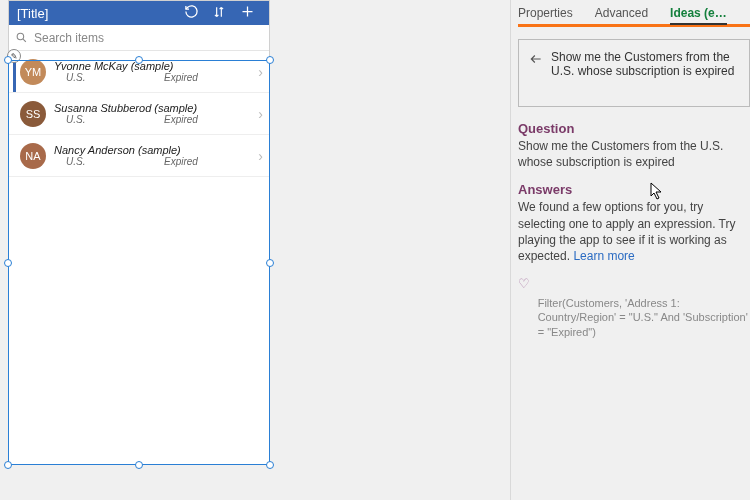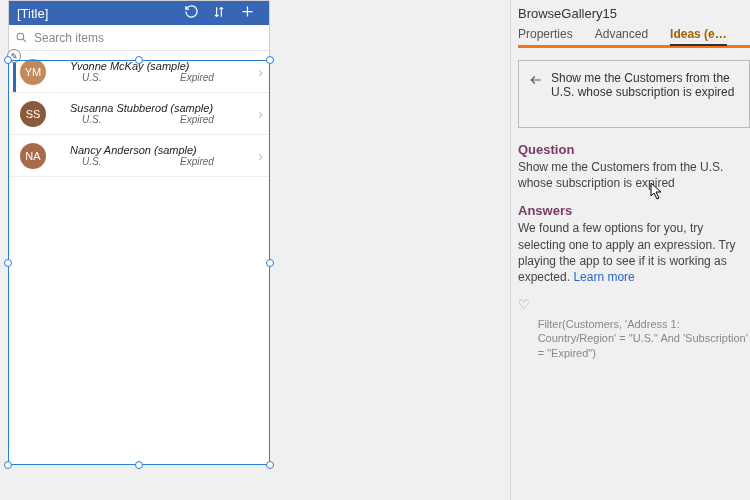--- a/index.html
+++ b/index.html
@@ -18,37 +18,37 @@
   .phone-title { flex: 1; font-size: 13px; }
   .phone-header .ico { width: 28px; text-align: center; font-size: 15px; }
   .search-bar { height: 26px; border-bottom: 1px solid #e5e5e5; display: flex; align-items: center; padding: 0 6px; color: #888; font-size: 12px; }
   .search-bar svg { margin-right: 6px; }
 
   .list { }
   .row { display: flex; align-items: center; height: 42px; border-bottom: 1px solid #eee; padding: 0 6px 0 4px; position: relative; }
   .row.sel { }
   .row .accent { width: 3px; height: 100%; background: #3666b4; margin-right: 4px; visibility: hidden; }
   .row.sel .accent { visibility: visible; }
-  .avatar { width: 26px; height: 26px; border-radius: 50%; margin-right: 24px; display: flex; align-items: center; justify-content: center; color: #fff; font-size: 11px; }
+  .avatar { width: 26px; height: 26px; border-radius: 50%; margin-right: 8px; display: flex; align-items: center; justify-content: center; color: #fff; font-size: 11px; }
   .row-body { flex: 1; font-style: italic; }
   .row-name { font-size: 11px; color: #222; }
   .row-sub { display: flex; font-size: 10px; color: #666; }
   .row-sub .loc { width: 110px; padding-left: 12px; }
   .chev { color: #bbb; font-size: 14px; }
   .editbadge { position: absolute; left: -2px; top: -2px; width: 14px; height: 14px; background: #fff; border: 1px solid #888; border-radius: 50%; display: flex; align-items: center; justify-content: center; font-size: 8px; color: #444;}
 
   
   .divider { position: absolute; left: 510px; top: 0; width: 1px; height: 500px; background: #d9d9d9; }
 
   
   .panel { position: absolute; left: 518px; top: 6px; right: 0; font-size: 12px; color: #333; }
   .panel-title { font-size: 13px; margin-bottom: 6px; color: #333; }
   .tabs { display: flex; gap: 22px; border-bottom: 3px solid #f97316; padding-bottom: 4px; margin-bottom: 12px; font-size: 12px; }
   .tab { color: #555; cursor: pointer; }
-  .tab.active { color: #a16207; border-bottom: 2px solid #333; padding-bottom: 3px; margin-bottom: -5px; font-weight: 600;}
+  .tab.active { color: #15803d; border-bottom: 2px solid #333; padding-bottom: 3px; margin-bottom: -5px; font-weight: 600;}
   .question-box { border: 1px solid #bbb; padding: 10px 10px 28px 10px; display: flex; gap: 8px; font-size: 12px; color: #333; margin-bottom: 14px; }
   .question-box svg { flex: none; margin-top: 2px; }
   .sec-head { color: #7a3a68; font-size: 13px; font-weight: 600; margin-bottom: 2px; }
   .sec-body { font-size: 12px; color: #444; line-height: 1.35; margin-bottom: 12px; }
   .learn { color: #2a6bc2; }
   .answer-item { display: flex; gap: 8px; font-size: 11.5px; color: #555; }
   .answer-item .bulb { color: #b48ab0; font-size: 13px; line-height: 1.2; }
   .answer-item .fx { color: #888; font-size: 11px; margin-top: 20px; line-height: 1.3;}
 
   .cursor { position: absolute; left: 650px; top: 182px; font-size: 14px; color: #000; pointer-events:none;}
@@ -133,21 +133,20 @@
   <div class="handle h-ml"></div>
     <div class="handle h-mr"></div>
   <div class="handle h-bl"></div>
     <div class="handle h-bm"></div>
     <div class="handle h-br"></div>
 </div>
 
 <div class="divider"></div>
 
 <div class="panel">
-  <div class="panel-title">BrowseGallery15</div>
   <div class="tabs">
     <span class="tab">Properties</span>
     <span class="tab">Advanced</span>
     <span class="tab active">Ideas (e…</span>
   </div>
   <div class="question-box">
     <svg width="14" height="14" viewBox="0 0 24 24" fill="none" stroke="#555" stroke-width="2">
         <path d="M20 12H4M10 6l-6 6 6 6"></path>
       </svg>
     <span>Show me the Customers from the U.S. whose subscription is expired</span>

